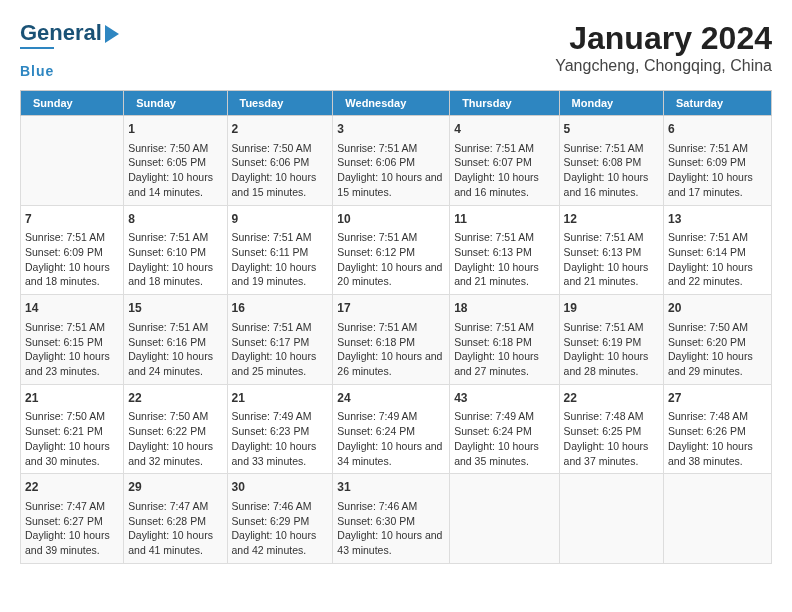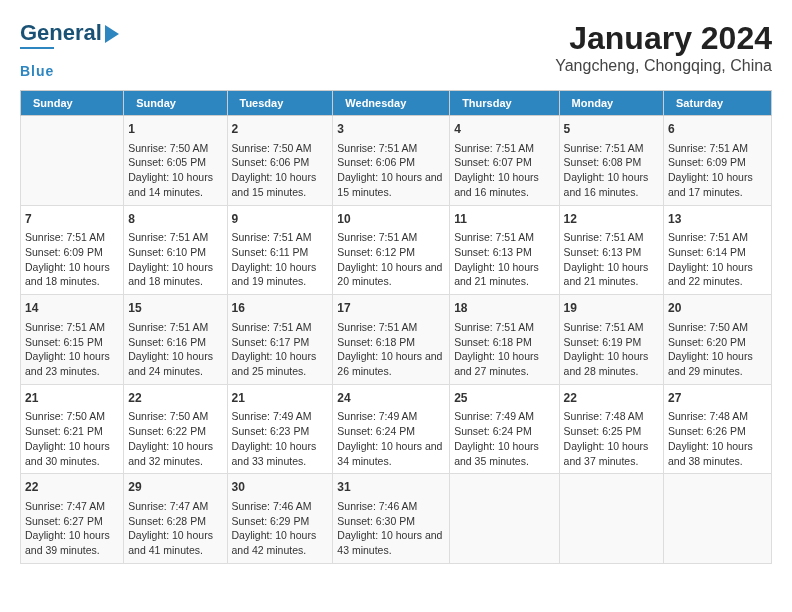--- a/index.html
+++ b/index.html
@@ -253,21 +253,21 @@
 Sunset: 6:23 PM
 Daylight: 10 hours and 33 minutes.</div>
         </td>
         <td>
           <div class="day-number">24</div>
           <div class="day-info" style="white-space: pre-line;">Sunrise: 7:49 AM
 Sunset: 6:24 PM
 Daylight: 10 hours and 34 minutes.</div>
         </td>
         <td>
-          <div class="day-number">25</div>
+          <div class="day-number">43</div>
           <div class="day-info" style="white-space: pre-line;">Sunrise: 7:49 AM
 Sunset: 6:24 PM
 Daylight: 10 hours and 35 minutes.</div>
         </td>
         <td>
           <div class="day-number">22</div>
           <div class="day-info" style="white-space: pre-line;">Sunrise: 7:48 AM
 Sunset: 6:25 PM
 Daylight: 10 hours and 37 minutes.</div>
         </td>

